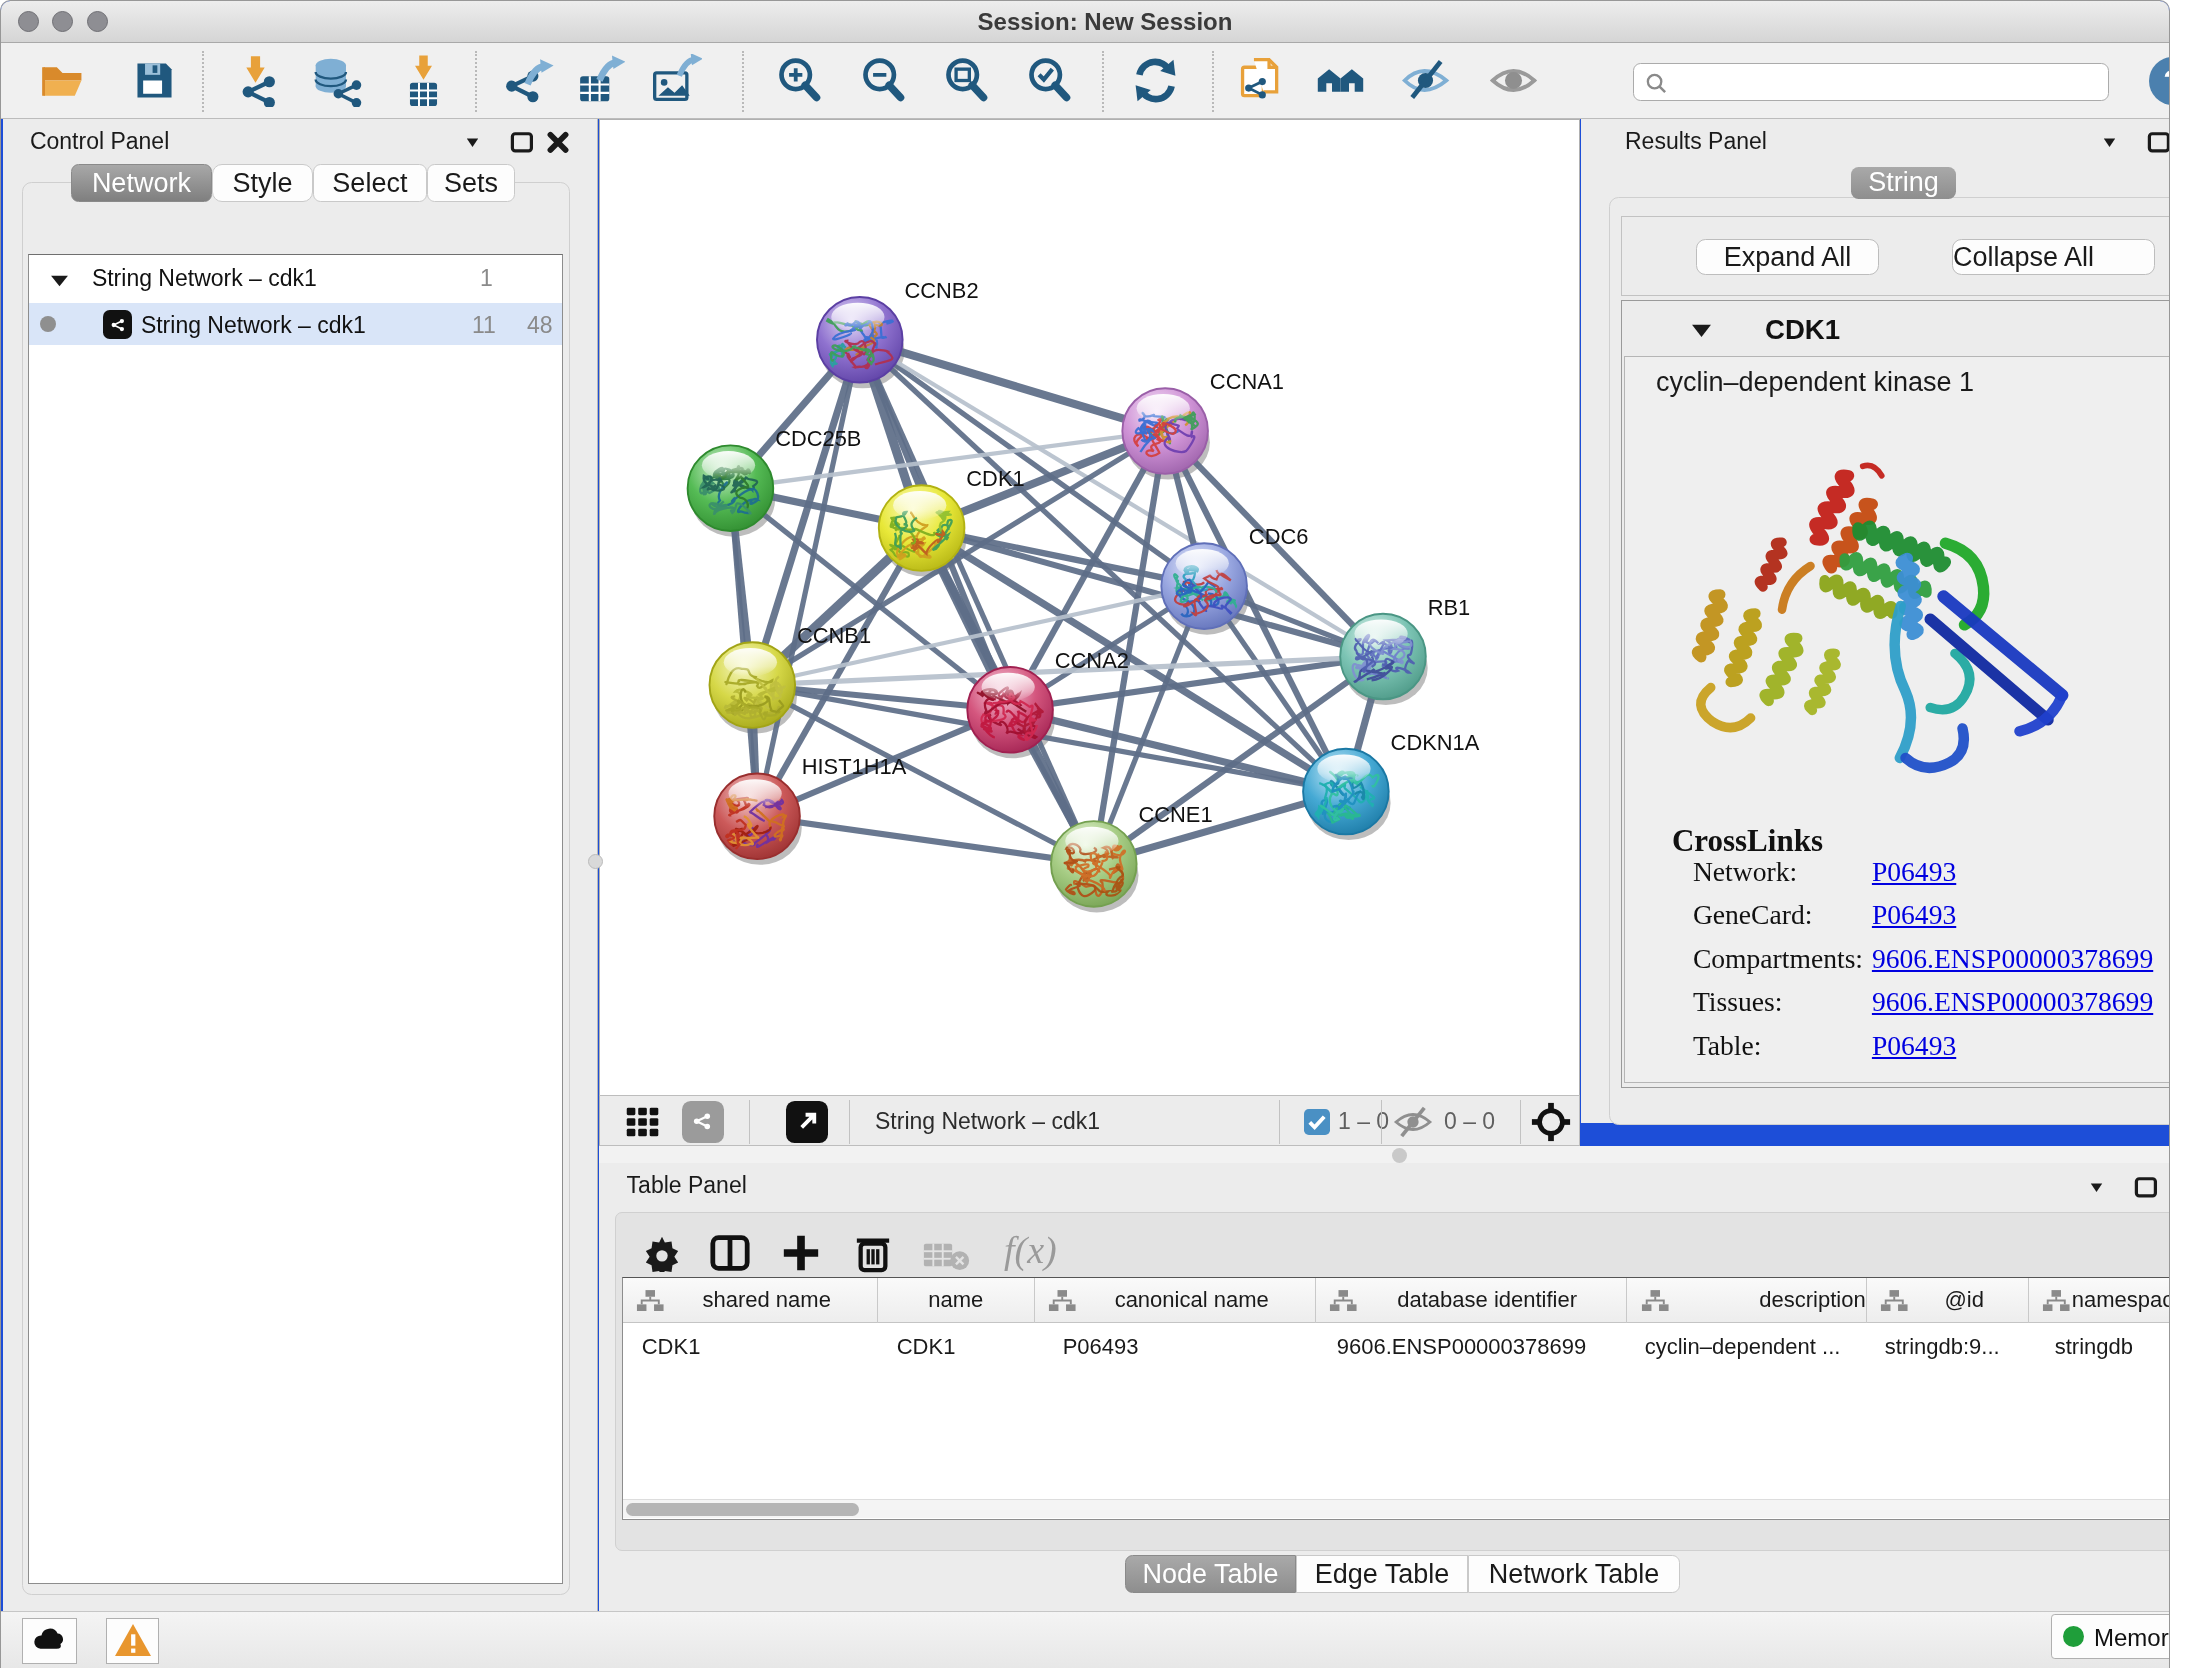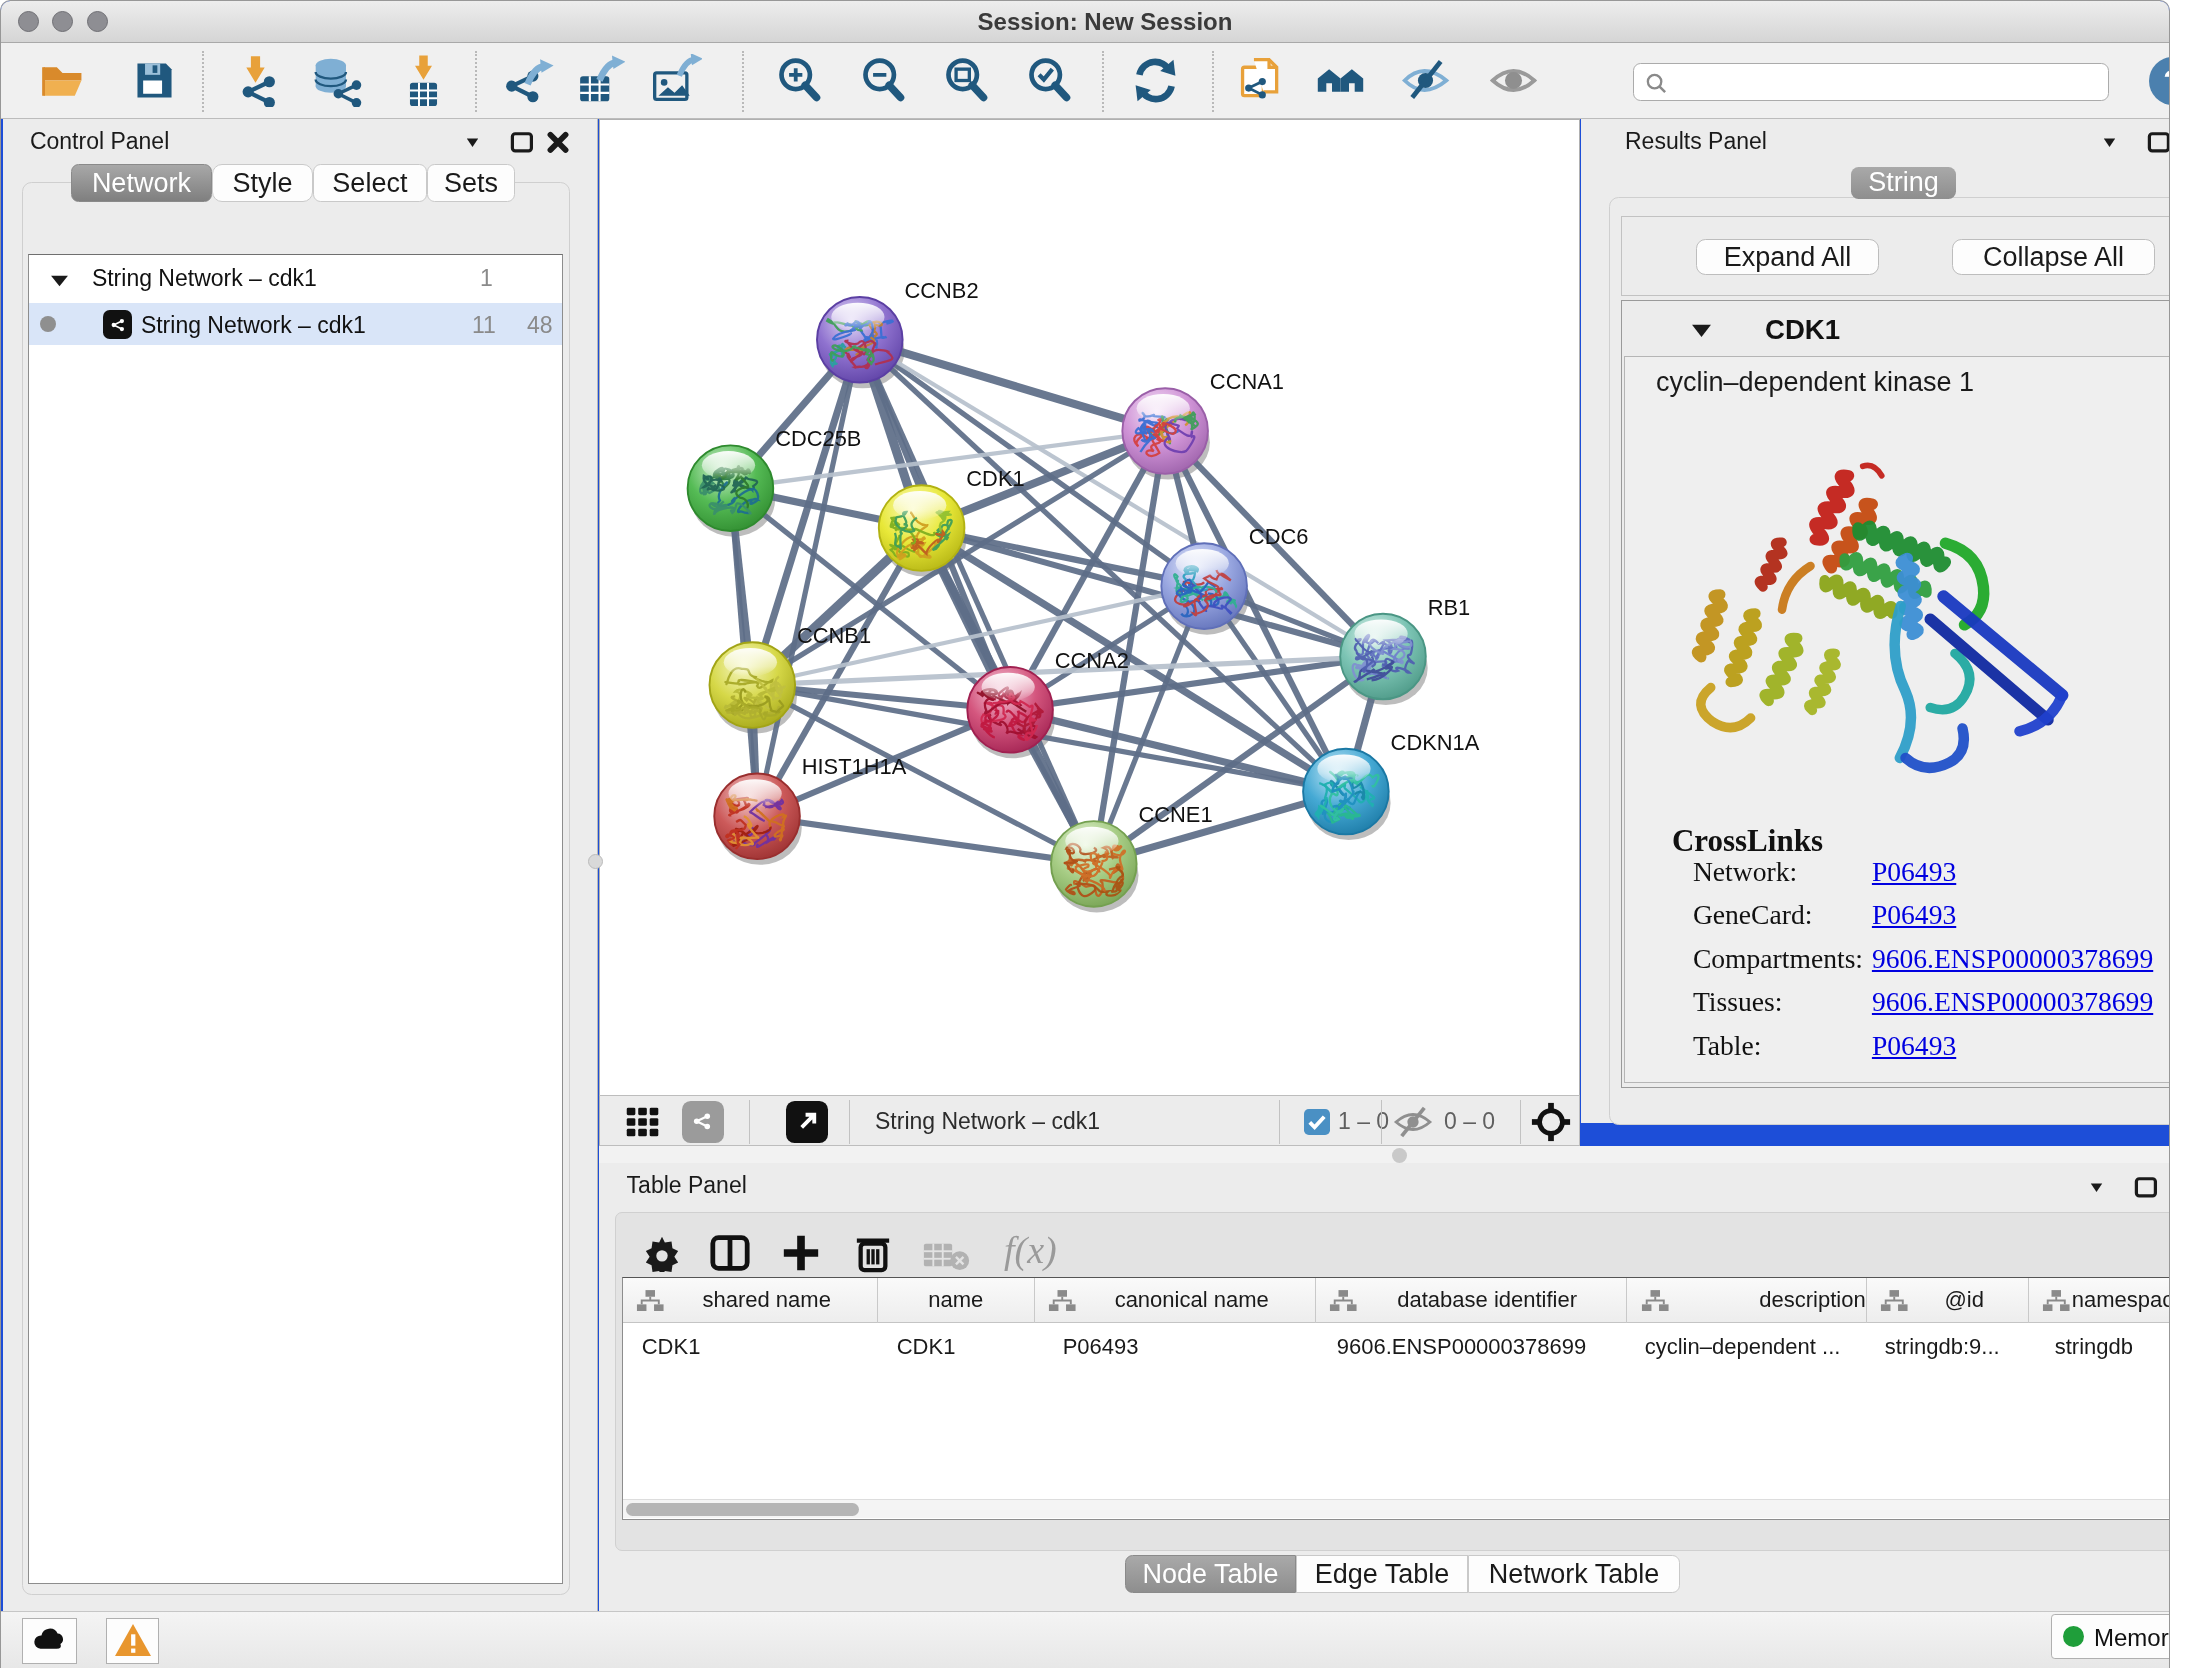--- a/index.html
+++ b/index.html
@@ -548,21 +548,21 @@
       <div class="abs panel-title" style="left:44px;top:8.6px">Results Panel</div>
       <svg width="114" height="28.5" viewBox="0 0 120 30" style="position:absolute;left:519px;top:9.5px">
         <path d="M4 10 l12 0 -6 9 Z" fill="#1a1a1a"></path>
         <rect x="52" y="5" width="20" height="18" rx="3" fill="none" stroke="#1a1a1a" stroke-width="3.4"></rect>
         <path d="M92 6 l16 16 M108 6 l-16 16" stroke="#1a1a1a" stroke-width="6" stroke-linecap="round"></path>
       </svg>
       <div class="abs" style="left:270px;top:48px;width:105px;height:32px;background:linear-gradient(#a9a9a9,#8e8e8e);border-radius:7.6px;color:#fff;font-size:27px;text-align:center;line-height:31px;z-index:3">String</div>
       <div class="abs" style="left:27.6px;top:78px;width:591px;height:928px;background:#ececec;border:1px solid #cfcfcf;border-radius:9.5px"></div>
       <div class="abs" style="left:40px;top:97px;width:568px;height:80px;border:1px solid #c2c2c2;background:#ececec">
         <div class="abs" style="left:74px;top:22px;width:183px;height:36px;background:#fdfdfd;border:1px solid #bdbdbd;border-radius:9.5px;font-size:27px;text-align:center;line-height:34px;color:#1a1a1a">Expand All</div>
-        <div class="abs" style="left:330px;top:22px;width:203px;height:36px;background:#fdfdfd;border:1px solid #bdbdbd;border-radius:9.5px;font-size:27px;text-align:center;line-height:34px;color:#1a1a1a">Collapse All</div>
+        <div class="abs" style="left:330px;top:22px;width:203px;height:36px;background:#fdfdfd;border:1px solid #bdbdbd;border-radius:9.5px;font-size:27px;line-height:34px;color:#1a1a1a">Collapse All</div>
       </div>
       <div class="abs" style="left:40px;top:181px;width:568px;height:788px;border:1.9px solid #9a9a9a;background:#ececec">
         <svg width="23" height="17" viewBox="0 0 24 18" style="position:absolute;left:68px;top:21px">
           <path d="M2 3 h20 l-10 13 Z" fill="#1a1a1a"></path>
         </svg>
         <div class="abs" style="left:143px;top:13.3px;font-size:27.6px;font-weight:bold;color:#111">CDK1</div>
         <div class="abs" style="left:1.9px;top:55px;width:560px;height:727px;background:#efefef;border:1px solid #b5b5b5;overflow:hidden">
           <div class="abs" style="left:31px;top:9.5px;font-size:27px;color:#1a1a1a">cyclin–dependent kinase 1</div>
           <svg width="418" height="342" viewBox="0 0 440 360" style="position:absolute;left:43px;top:95px">
             <path d="M205 15 q12 -4 20 10" fill="none" stroke="#c22018" stroke-width="6" stroke-linecap="round" opacity="0.95"></path>

